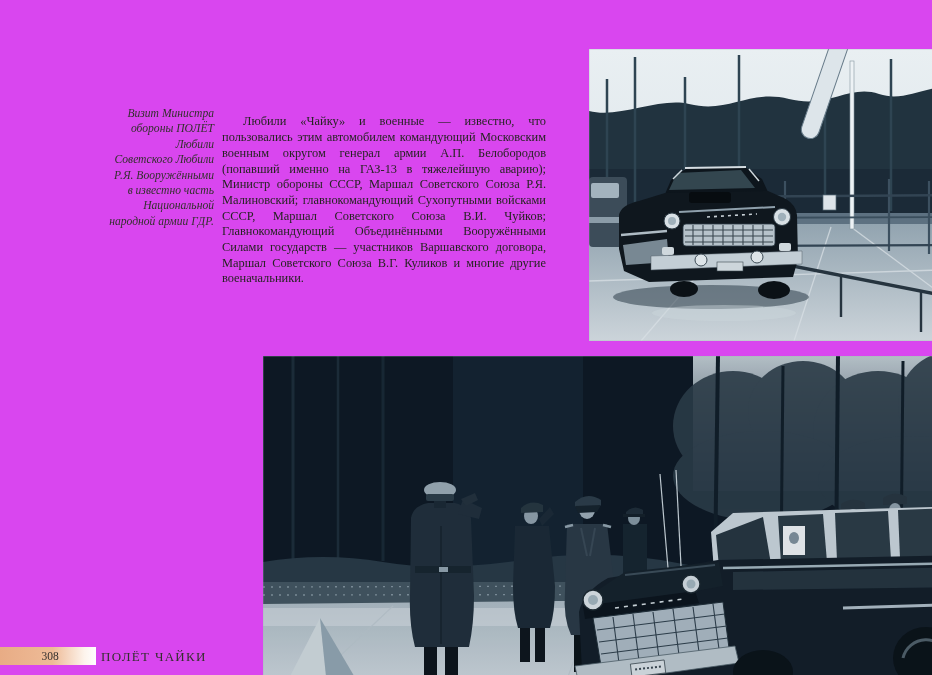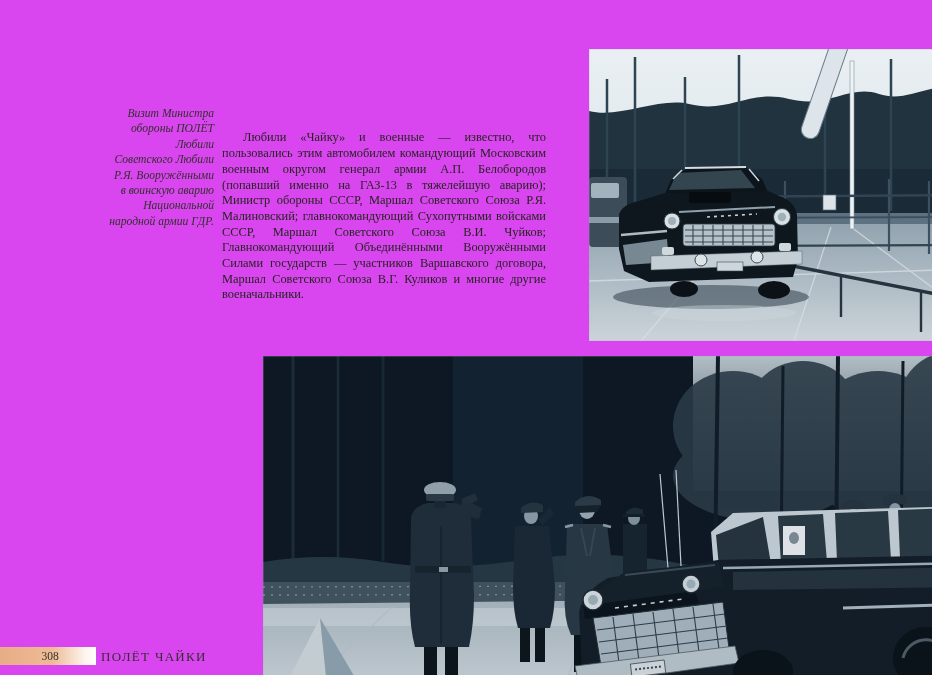--- a/index.html
+++ b/index.html
@@ -9,21 +9,21 @@
   }
   
   .caption{
     position:absolute;left:84px;top:106px;width:130px;
     font-style:italic;font-size:11.6px;line-height:15.4px;
     text-align:right;color:#33302d;
   }
   .caption span{display:block;}
   
   .bodytext{
-    position:absolute;left:222px;top:118px;width:324px;
+    position:absolute;left:222px;top:102px;width:324px;
     font-size:12.4px;line-height:15.7px;text-align:justify;
     text-indent:21px;color:#262422;
   }
   
   .photo{position:absolute;display:block;line-height:0;}
   .photo-top{left:549px;top:33px;width:383px;height:292px;}
   .photo-bottom{left:223px;top:340px;width:709px;height:335px;}
   .photo svg{display:block;}
   
   .folio-bar{
@@ -43,21 +43,21 @@
 <body>
 
 <div class="page">
 
   <div class="caption">
     <span>Визит Министра</span>
     <span>обороны ПОЛЁТ</span>
     <span>Любили</span>
     <span>Советского Любили</span>
     <span>Р.Я. Вооружёнными</span>
-    <span>в воинскую аварию</span>
+    <span>в известно часть</span>
     <span>Национальной</span>
     <span>народной армии ГДР.</span>
   </div>
 
   <p class="bodytext">Любили «Чайку» и военные — известно, что пользовались этим автомобилем командующий Московским военным округом генерал армии А.П. Белобородов (попавший именно на ГАЗ-13 в тяжелейшую аварию); Министр обороны СССР, Маршал Советского Союза Р.Я. Малиновский; главнокомандующий Сухопутными войсками СССР, Маршал Советского Союза В.И. Чуйков; Главнокомандующий Объединёнными Вооружёнными Силами государств — участников Варшавского договора, Маршал Советского Союза В.Г. Куликов и многие другие военачальники.</p>
 
   <figure class="photo photo-top" title="">
     <svg width="383" height="292" viewBox="0 0 383 292">
       <defs>
         <linearGradient id="roadG" x1="0" y1="0" x2="0" y2="1">

